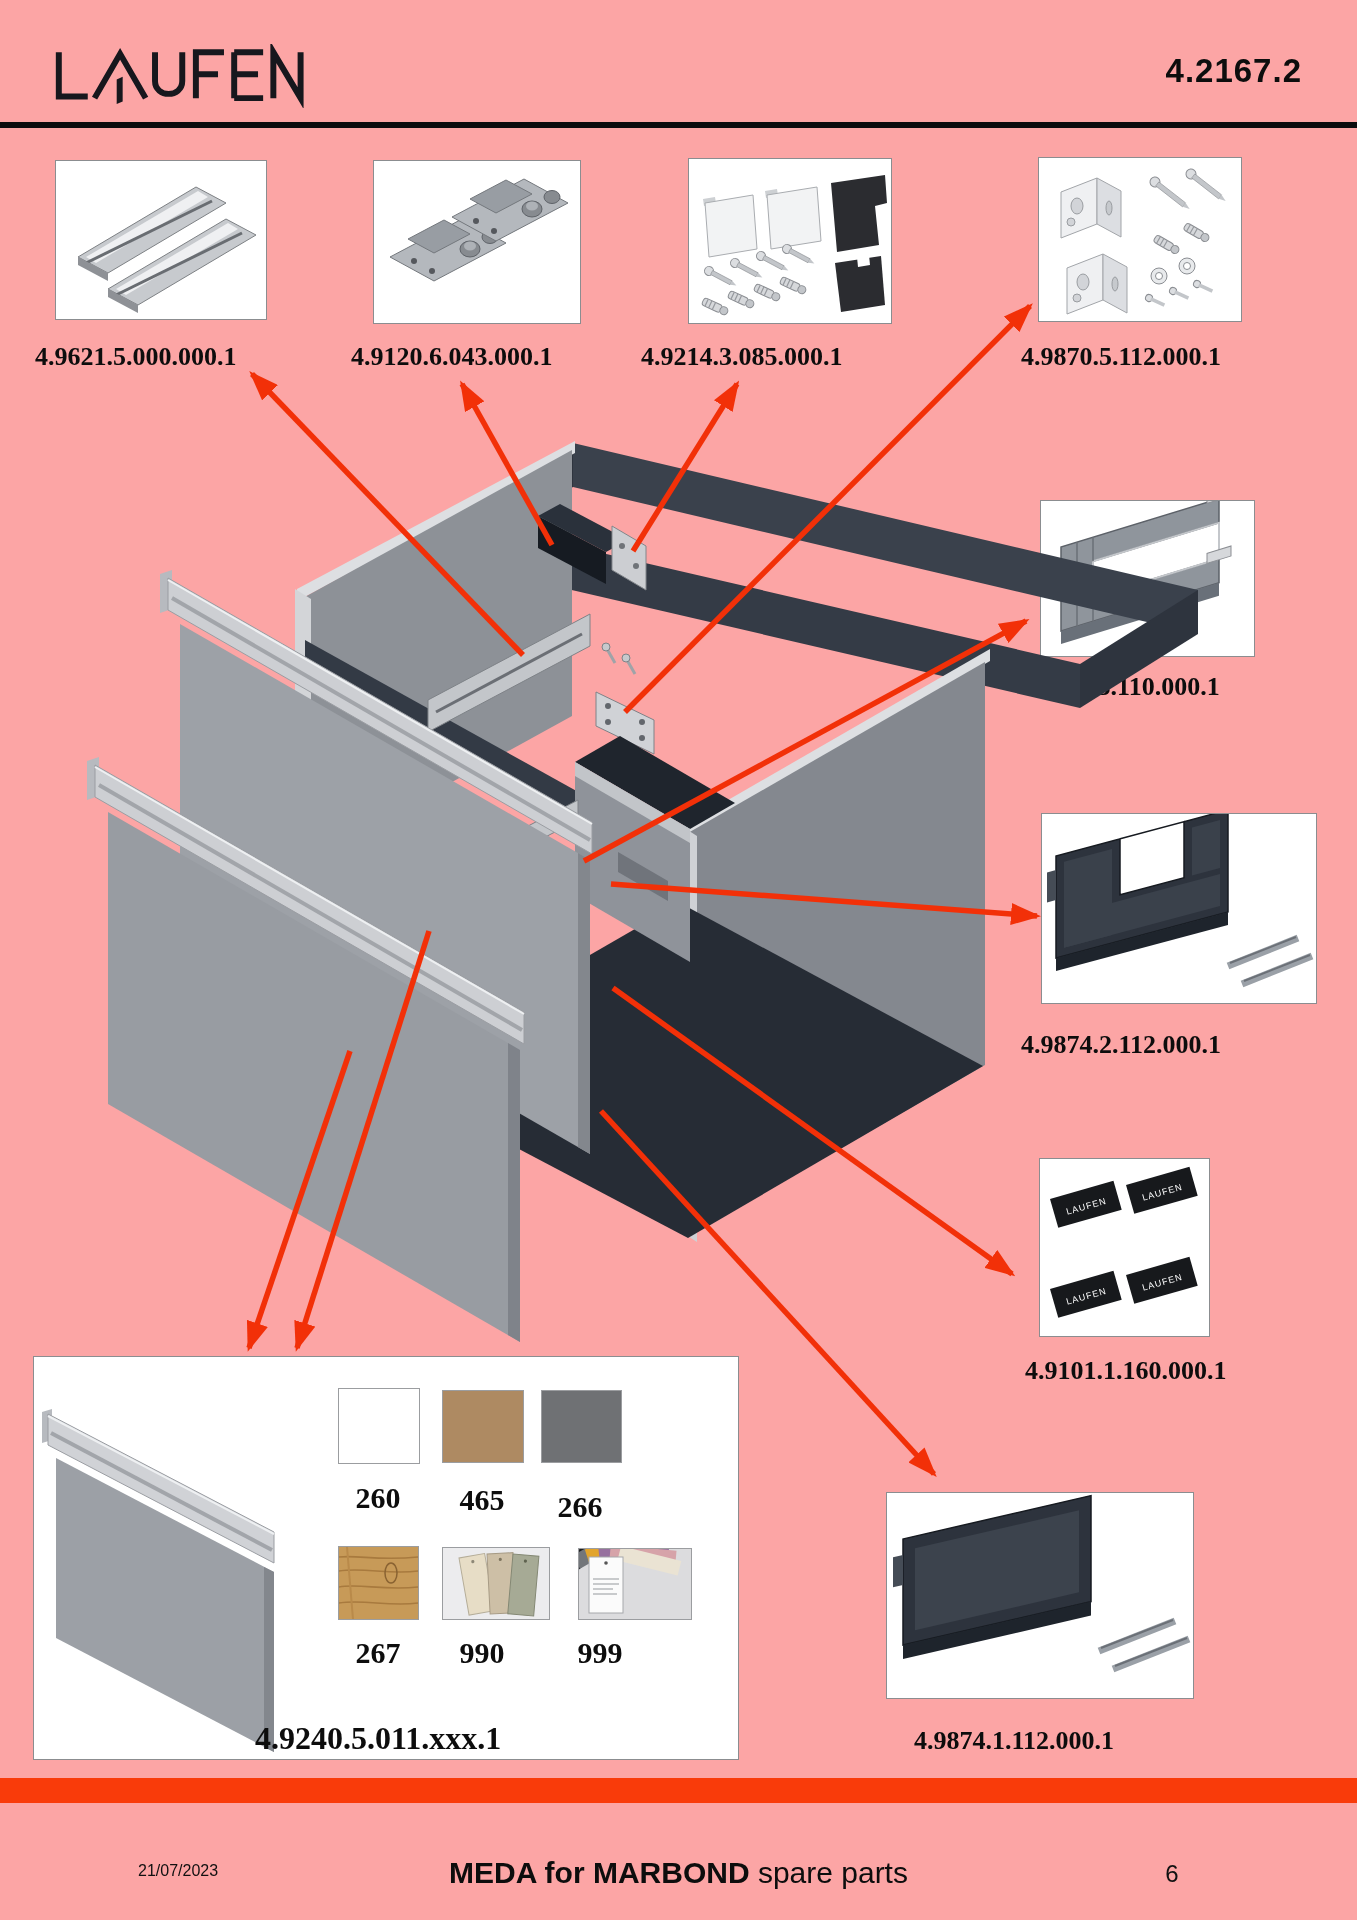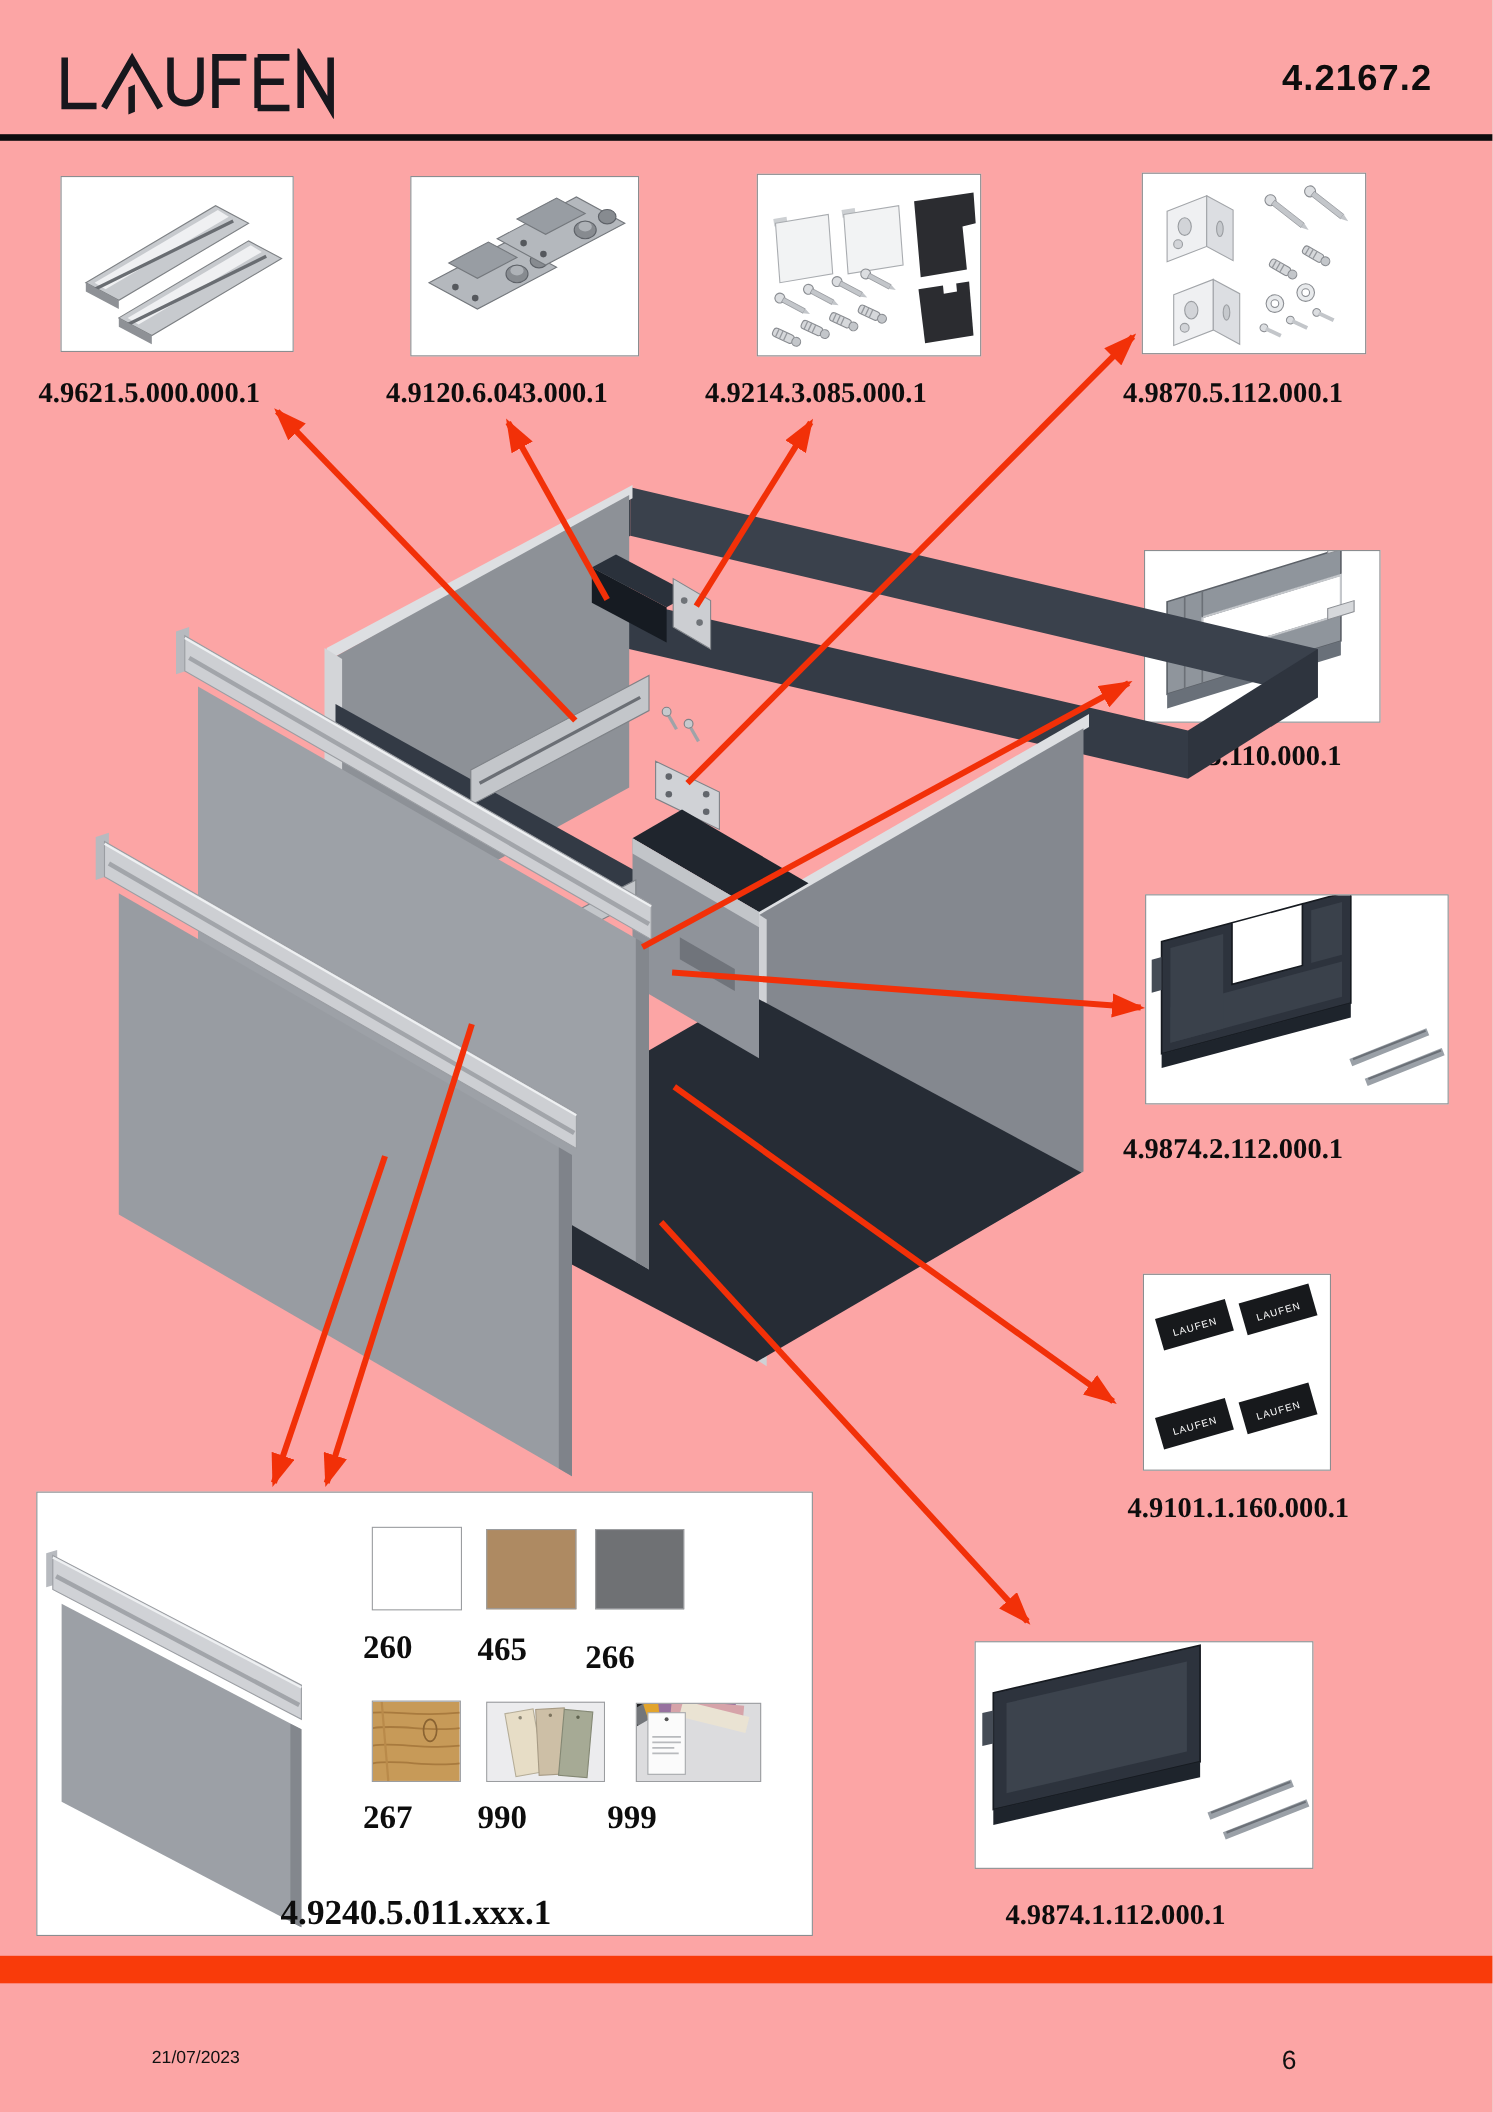--- a/index.html
+++ b/index.html
@@ -4,21 +4,21 @@
 <style>
   html,body{margin:0;padding:0;background:#e8e8e8;}
   .page{position:relative;width:1357px;height:1920px;background:#fca5a5;
         font-family:"Liberation Sans",sans-serif;overflow:hidden;margin:0 auto;}
   .abs{position:absolute;}
   .pbox{position:absolute;background:#fff;border:1px solid #8b8d90;}
   .pbox svg{display:block;}
   .plabel{position:absolute;font-family:"Liberation Serif",serif;font-weight:700;
           font-size:26px;color:#0d0d0d;text-align:left;white-space:nowrap;}
   .snum{position:absolute;font-family:"Liberation Serif",serif;font-weight:700;
-        font-size:30px;color:#0d0d0d;}
+        font-size:30px;color:#0d0d0d;text-align:center;}
   .swatch{position:absolute;border:1px solid #9b9da0;}
   .ibox{position:absolute;border:1px solid #9b9da0;overflow:hidden;background:#e9e9eb;}
   #hdr-rule{position:absolute;left:0;top:122px;width:1357px;height:6px;background:#0c0c0e;}
   #doc-number{position:absolute;left:1020px;top:52px;width:282px;text-align:right;
               font-weight:700;font-size:33px;letter-spacing:1px;color:#0d0d0d;}
   #footer-bar{position:absolute;left:0;top:1778px;width:1357px;height:25px;background:#f93b0a;}
   #footer-date{position:absolute;left:138px;top:1862px;font-size:16px;color:#111;}
   #footer-title{position:absolute;left:0;top:1856px;width:1357px;text-align:center;
                 font-size:30px;color:#0d0d0d;}
   #footer-page{position:absolute;left:1150px;top:1860px;width:44px;text-align:center;
@@ -348,20 +348,21 @@
     </svg>
   </div>
   <div class="snum" style="left:330px;top:1636px;width:96px">267</div>
   <div class="snum" style="left:434px;top:1636px;width:96px">990</div>
   <div class="snum" style="left:552px;top:1636px;width:96px">999</div>
 
   <div class="plabel" style="left:255px;top:1720px;width:400px;font-size:32px">4.9240.5.011.xxx.1</div>
 
   <div id="footer-bar"></div>
   <div id="footer-date">21/07/2023</div>
+  <div id="footer-title"><b>MEDA for MARBOND</b><span> spare parts</span></div>
   <div id="footer-page">6</div>
 
   <svg id="main-art" width="1357" height="1920" viewBox="0 0 1357 1920">
     <defs>
       <marker id="ah" markerUnits="userSpaceOnUse" markerWidth="30" markerHeight="22" refX="26" refY="11" orient="auto">
         <polygon points="0,0 30,11 0,22" fill="#f23008"></polygon>
       </marker>
     </defs>
 
     <g>

